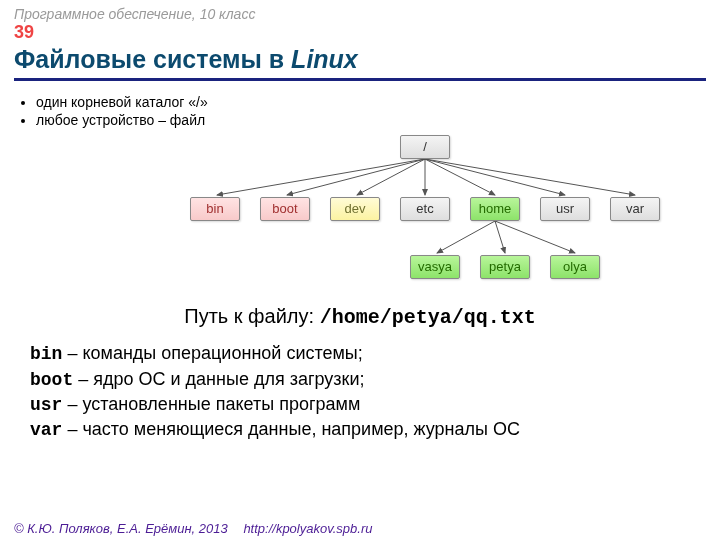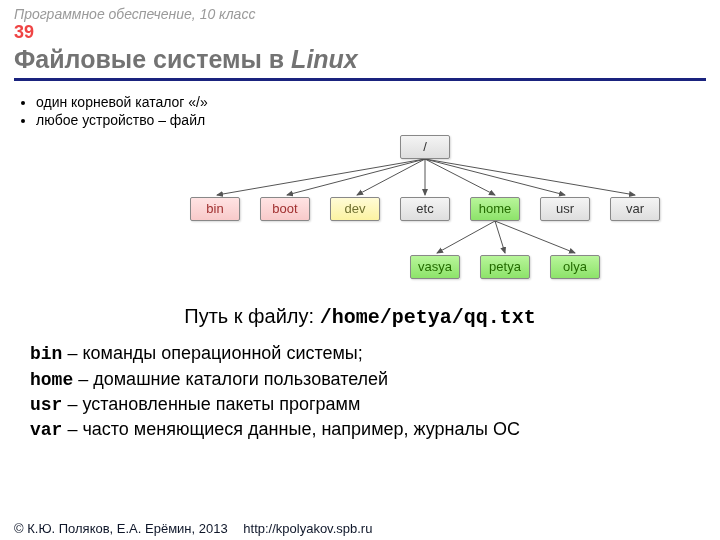--- a/index.html
+++ b/index.html
@@ -18,21 +18,21 @@
     padding: 6px 14px 2px 14px;
     display: flex;
     justify-content: space-between;
     align-items: baseline;
     flex-direction: column;
   }
   .page-num { font-style: normal; font-weight: bold; font-size: 18px; color: #ef4444; }
   .title {
     font-size: 25px;
     font-weight: bold;
-    color: #737373;
+    color: #0c4a6e;
     padding: 0 14px 4px 14px;
   }
   .title .italic { font-style: italic; }
   .underline {
     height: 3px;
     background: #1a237e;
     margin: 0 14px 8px 14px;
   }
   .bullets { padding: 4px 0 0 30px; font-size: 14px; color: #000; }
   .bullets li { list-style: disc; margin-left: 6px; line-height: 1.3; }
@@ -63,22 +63,23 @@
   .defs {
     padding: 2px 0 0 30px;
     font-size: 18px;
     line-height: 1.35;
   }
   .defs .mono { font-size: 18px; }
   .footer {
     position: absolute;
     bottom: 4px;
     left: 14px;
-    color: #0f172a;
+    color: #4c1d95;
     font-size: 13px;
+    font-style: italic;
   }
   .footer .url { margin-left: 12px; }
 </style>
 </head>
 <body>
 
 <div class="top-header">
   <span>Программное обеспечение, 10 класс</span>
   <span class="page-num">39</span>
 </div>
@@ -127,21 +128,21 @@
       <div class="node green" style="left: 550px; top: 126px;">olya</div>
     </div>
 </div>
 
 <div class="path-line">
   <span>Путь к файлу: </span><span class="mono">/home/petya/qq.txt</span>
 </div>
 
 <div class="defs" id="defs">
     <div><span class="mono">bin</span><span> – команды операционной системы;</span></div>
-    <div><span class="mono">home</span><span> – домашние каталоги пользователей</span></div>
+    <div><span class="mono">boot</span><span> – ядро ОС и данные для загрузки;</span></div>
     <div><span class="mono">usr</span><span> – установленные пакеты программ</span></div>
     <div><span class="mono">var</span><span> – часто меняющиеся данные,  например, журналы ОС</span></div>
   </div>
 
 <div class="footer">
   <span>© К.Ю. Поляков, Е.А. Ерёмин, 2013</span>
   <span class="url">http://kpolyakov.spb.ru</span>
 </div>
 
 </body></html>

